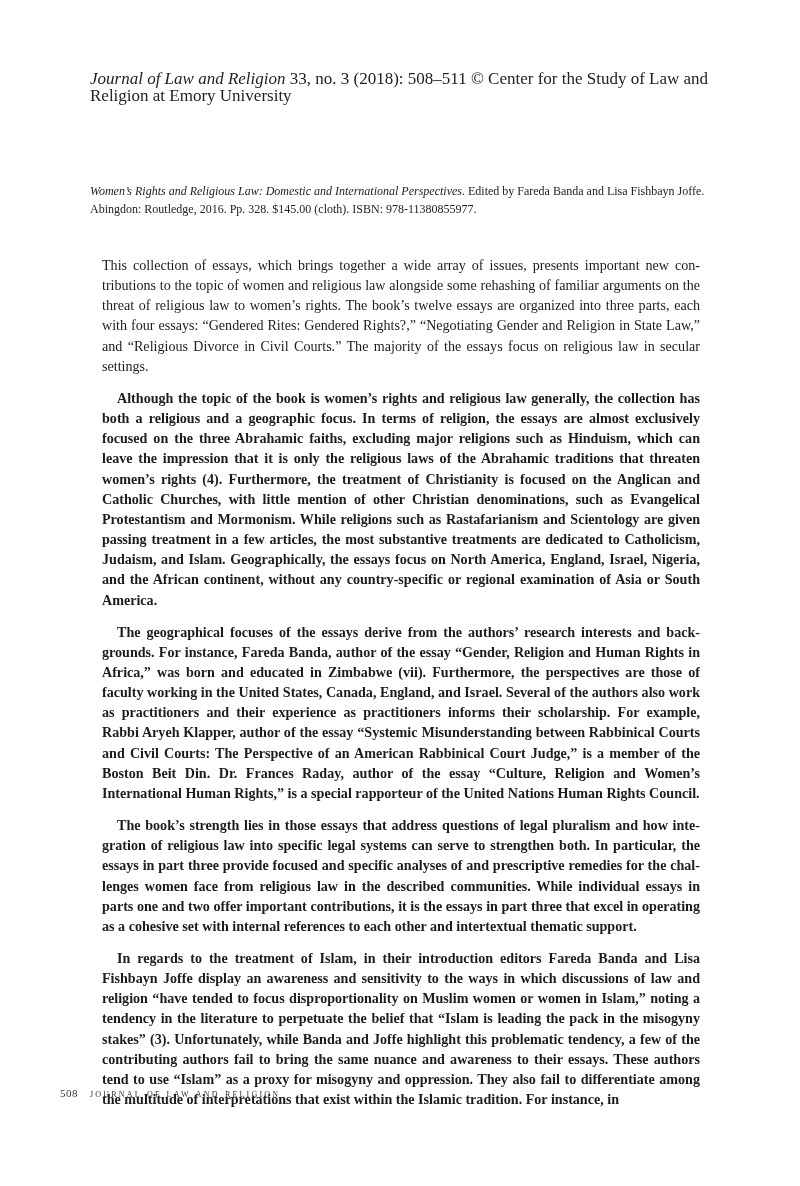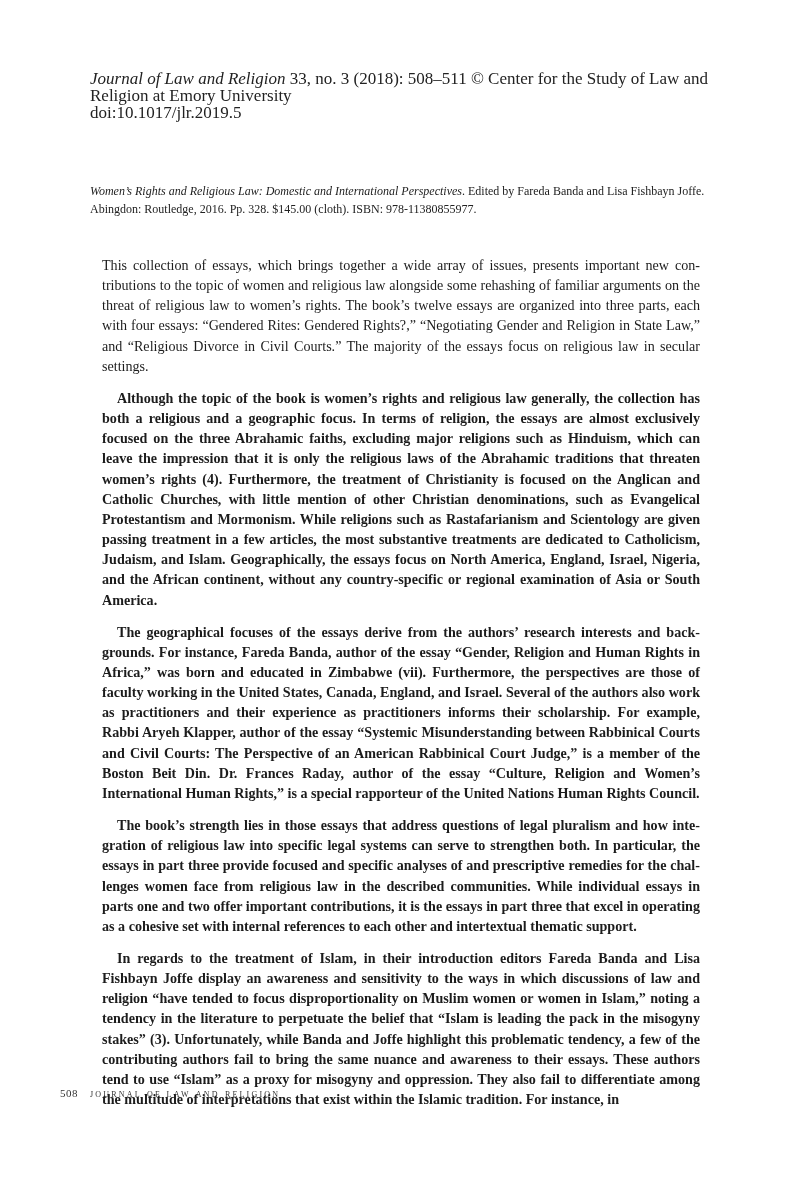--- a/index.html
+++ b/index.html
@@ -20,21 +20,20 @@
               color: #333; letter-spacing: 0.5px; white-space: nowrap; text-align: center; }
     .footer .pnum { display: inline-block; width: 42px; }
     .footer .jrun { font-variant: small-caps; text-transform: lowercase;
                     letter-spacing: 2.2px; font-size: 11.5px; }
   </style>
 </head>
 <body>
 
 <div class="citation">
   <div><span class="jname">Journal of Law and Religion</span><span> 33, no. 3 (2018): 508–511 © Center for the Study of Law and Religion at Emory University</span></div>
-  <div>doi:10.1017/jlr.2019.5</div>
 </div>
 
 <div class="review-head"><span class="btitle">Women’s Rights and Religious Law: Domestic and International Perspectives</span><span>. Edited by Fareda Banda and Lisa Fishbayn Joffe. Abingdon: Routledge, 2016. Pp. 328. $145.00 (cloth). ISBN: 978-11380855977.</span></div>
 
 <div class="body-text">
   <p>This collection of essays, which brings together a wide array of issues, presents important new con­tributions to the topic of women and religious law alongside some rehashing of familiar arguments on the threat of religious law to women’s rights. The book’s twelve essays are organized into three parts, each with four essays: “Gendered Rites: Gendered Rights?,” “Negotiating Gender and Religion in State Law,” and “Religious Divorce in Civil Courts.” The majority of the essays focus on religious law in secular settings.</p>
   <p>Although the topic of the book is women’s rights and religious law generally, the collection has both a religious and a geographic focus. In terms of religion, the essays are almost exclusively focused on the three Abrahamic faiths, excluding major religions such as Hinduism, which can leave the impression that it is only the religious laws of the Abrahamic traditions that threaten women’s rights (4). Furthermore, the treatment of Christianity is focused on the Anglican and Catholic Churches, with little mention of other Christian denominations, such as Evangelical Protestantism and Mormonism. While religions such as Rastafarianism and Scientology are given passing treatment in a few articles, the most substantive treatments are dedicated to Catholicism, Judaism, and Islam. Geographically, the essays focus on North America, England, Israel, Nigeria, and the African continent, without any country-specific or regional examination of Asia or South America.</p>
   <p>The geographical focuses of the essays derive from the authors’ research interests and back­grounds. For instance, Fareda Banda, author of the essay “Gender, Religion and Human Rights in Africa,” was born and educated in Zimbabwe (vii). Furthermore, the perspectives are those of faculty working in the United States, Canada, England, and Israel. Several of the authors also work as practitioners and their experience as practitioners informs their scholarship. For example, Rabbi Aryeh Klapper, author of the essay “Systemic Misunderstanding between Rabbinical Courts and Civil Courts: The Perspective of an American Rabbinical Court Judge,” is a member of the Boston Beit Din. Dr. Frances Raday, author of the essay “Culture, Religion and Women’s International Human Rights,” is a special rapporteur of the United Nations Human Rights Council.</p>
   <p>The book’s strength lies in those essays that address questions of legal pluralism and how inte­gration of religious law into specific legal systems can serve to strengthen both. In particular, the essays in part three provide focused and specific analyses of and prescriptive remedies for the chal­lenges women face from religious law in the described communities. While individual essays in parts one and two offer important contributions, it is the essays in part three that excel in operating as a cohesive set with internal references to each other and intertextual thematic support.</p>
   <p>In regards to the treatment of Islam, in their introduction editors Fareda Banda and Lisa Fishbayn Joffe display an awareness and sensitivity to the ways in which discussions of law and religion “have tended to focus disproportionality on Muslim women or women in Islam,” noting a tendency in the literature to perpetuate the belief that “Islam is leading the pack in the misogyny stakes” (3). Unfortunately, while Banda and Joffe highlight this problematic tendency, a few of the contributing authors fail to bring the same nuance and awareness to their essays. These authors tend to use “Islam” as a proxy for misogyny and oppression. They also fail to differentiate among the multitude of interpretations that exist within the Islamic tradition. For instance, in</p>

